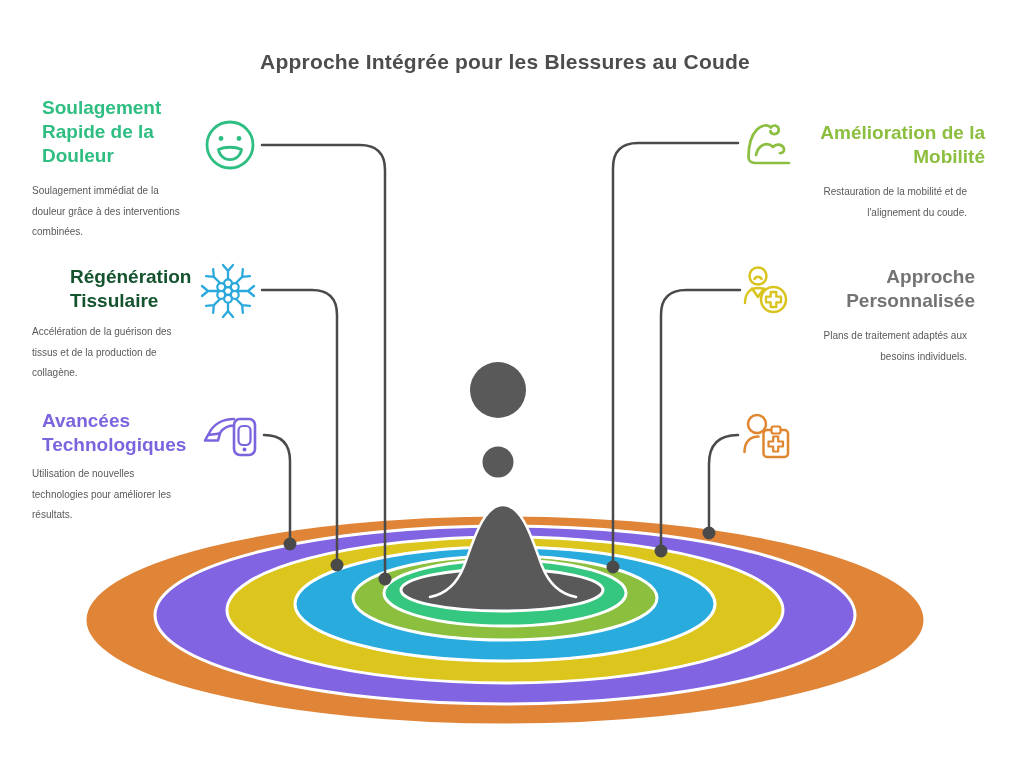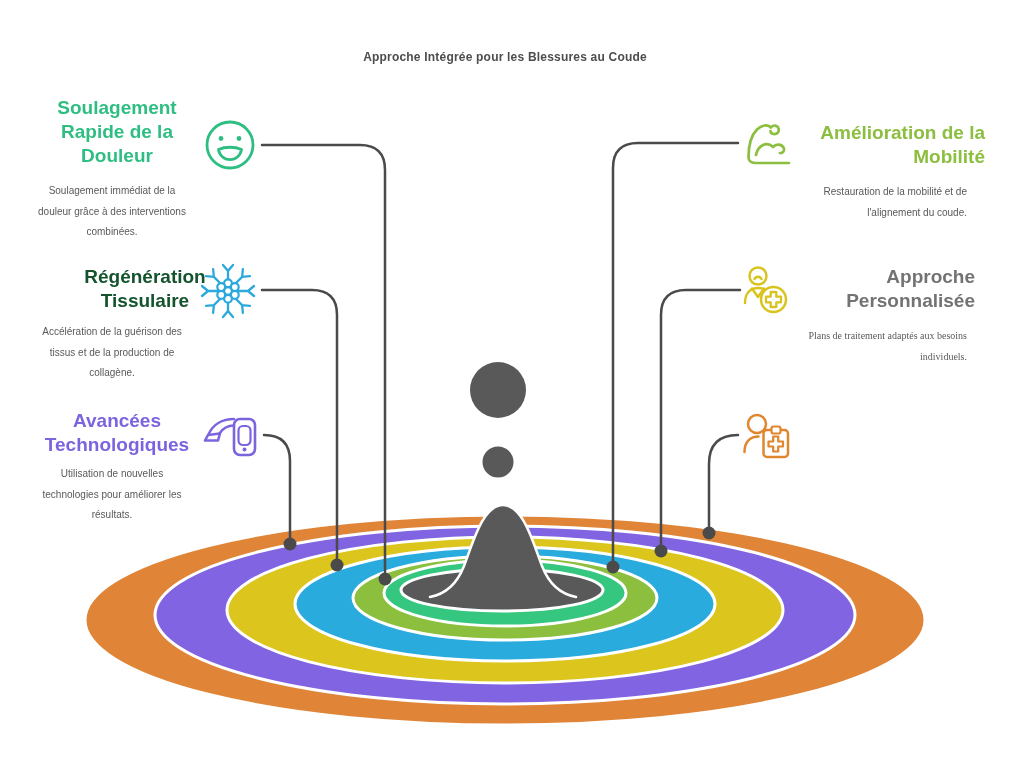--- a/index.html
+++ b/index.html
@@ -1,23 +1,23 @@
 <!DOCTYPE html>
 <html><head>
 <meta charset="utf-8">
 <style>
   html,body{margin:0;padding:0;background:#ffffff;}
   .stage{position:relative;width:1010px;height:774px;background:#fff;overflow:hidden;
          font-family:"Liberation Sans", sans-serif;}
   .art{position:absolute;left:0;top:0;width:1010px;height:774px;}
   .title{position:absolute;left:0;top:50px;width:1010px;margin:0;text-align:center;
-         font-size:12px;font-weight:700;letter-spacing:.2px;}
+         font-size:21px;font-weight:700;letter-spacing:.2px;}
   .heading{position:absolute;font-size:19px;font-weight:700;line-height:24px;}
   .desc{position:absolute;font-size:10px;line-height:20.5px;color:#58595B;}
-  .left-col{text-align:center;}
+  .left-col{text-align:left;}
   .right-col{text-align:right;}
   .icon{position:absolute;width:58px;height:58px;display:block;}
   .icon svg{width:58px;height:58px;display:block;}
 </style>
 </head>
 <body>
 
 <div class="stage">
 
   <svg class="art" viewBox="0 0 1010 774">
@@ -107,21 +107,21 @@
   <div class="heading right-col" style="left: 805px; top: 121px; width: 180px; color: rgb(140, 190, 63);">Amélioration de la Mobilité</div>
   <div class="desc right-col" style="left:805px;top:182px;width:162px;">Restauration de la mobilité et de l'alignement du coude.</div>
   <span class="icon" style="left: 739px; top: 117px; color: rgb(140, 190, 63);">
     <svg viewBox="-29 -29 58 58" fill="none" stroke="currentColor" stroke-width="2.7" stroke-linecap="round" stroke-linejoin="round">
       <path d="M 21 17 L -13 17 C -17 17 -19.5 14.5 -19.5 11 C -19.5 -1 -17.5 -10 -11 -16.5 C -6.5 -21 0 -22 3 -18.5 C 5 -21.5 9.5 -21 10.5 -17.5 C 11.5 -14 9 -11.5 5.5 -12 C 3.5 -12.3 2.5 -13.5 2.5 -15"></path>
       <path d="M -12 9 C -10 -1 -1 -5 5 1 C 8 -2.5 13.5 -2 15.5 1.5 C 17 4.5 15 7.5 12 7"></path>
     </svg>
   </span>
 
   <div class="heading right-col" style="left: 805px; top: 265px; width: 170px; color: #737373;">Approche Personnalisée</div>
-  <div class="desc right-col" style="left:805px;top:326px;width:162px;font-family:Liberation Serif, serif;">Plans de traitement adaptés aux besoins individuels.</div>
+  <div class="desc right-col" style="left:805px;top:326px;width:162px;">Plans de traitement adaptés aux besoins individuels.</div>
   <span class="icon" style="left: 735px; top: 261px; color: rgb(217, 196, 31);">
     <svg viewBox="-29 -29 58 58" fill="none" stroke="currentColor" stroke-width="2.5" stroke-linecap="round" stroke-linejoin="round">
       <circle cx="-6" cy="-14" r="8.5"></circle>
       <path d="M -9.5 -11 A 3.8 3.8 0 0 1 -2.5 -11"></path>
       <path d="M -19 13 C -19 3 -13.5 -2 -6 -2 C -1 -2 2.5 0 5 3.5"></path>
       <path d="M -12 -1.5 L -6 7 L 0 -1.5"></path>
       <circle cx="9.5" cy="9.5" r="12.5" fill="#ffffff"></circle>
       <path d="M 6.7 2 H 12.3 V 6.7 H 17 V 12.3 H 12.3 V 17 H 6.7 V 12.3 H 2 V 6.7 H 6.7 Z" stroke-width="2.3"></path>
     </svg>
   </span>

